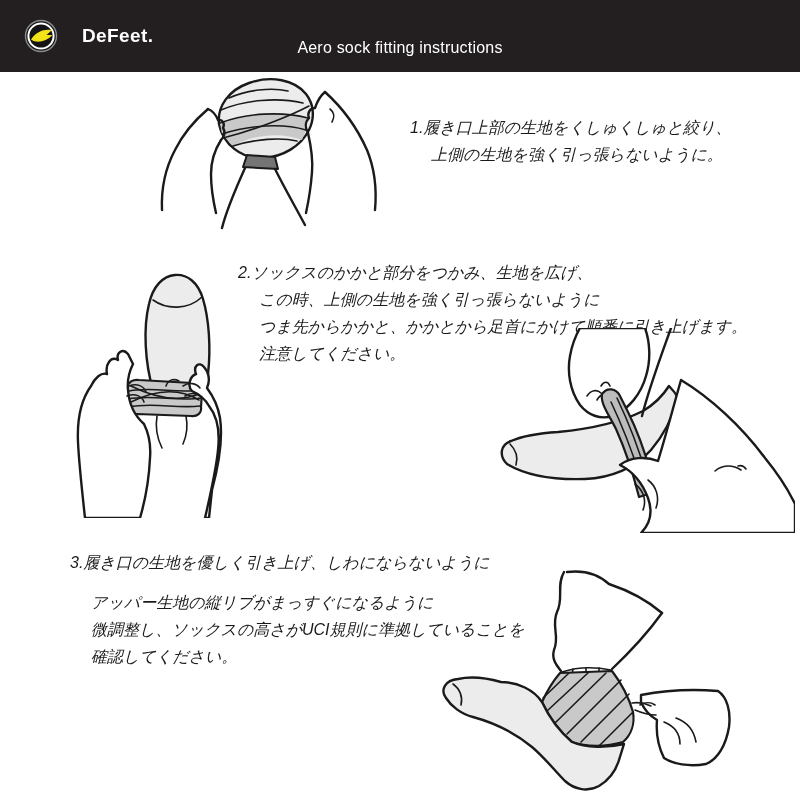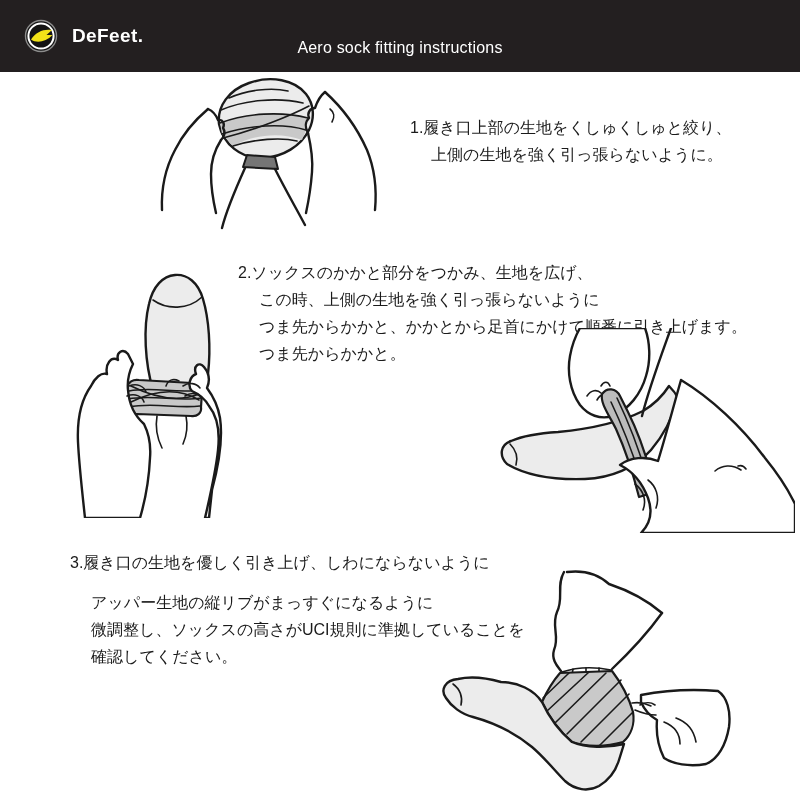--- a/index.html
+++ b/index.html
@@ -1,25 +1,25 @@
 <!DOCTYPE html>
 <html style="--header-bg: #231f20; --header-text: #ffffff; --logo-yellow: #f2e318; --line: #1a1a1a; --fill-light: #ececec; --fill-mid: #c9c9c9; --fill-dark: #757575; --page-bg: #ffffff; --text: #1a1a1a;"><head>
 <meta charset="utf-8">
 <style>
   html,body{margin:0;padding:0;background:#ffffff;}
   .page{position:relative;width:800px;height:800px;background:var(--page-bg,#fff);
         font-family:"Liberation Sans",sans-serif;overflow:hidden;}
   
   .header{position:absolute;top:0;left:0;width:800px;height:72px;background:var(--header-bg,#231f20);}
-  .brand{position:absolute;left:22px;top:0;height:100%;display:flex;align-items:center;gap:12px;}
+  .brand{position:absolute;left:22px;top:0;height:100%;display:flex;align-items:center;gap:22px;}
   .brand-name{color:var(--header-text,#fff);font-size:19px;font-weight:bold;letter-spacing:.4px;}
   .title{position:absolute;left:0;top:12px;width:100%;height:100%;display:flex;align-items:center;
          justify-content:center;color:var(--header-text,#fff);font-size:16px;font-weight:normal;letter-spacing:.2px;}
   
-  .step{position:absolute;color:var(--text,#1a1a1a);font-size:16px;line-height:27px;white-space:nowrap;}
+  .step{position:absolute;color:var(--text,#1a1a1a);font-size:16px;line-height:27px;white-space:nowrap;font-style:italic;}
   .step .cont{padding-left:21px;}
   .step .gap{margin-top:13px;}
   
   .ill{position:absolute;}
   .ln{fill:none;stroke:var(--line,#1a1a1a);stroke-width:2.4;stroke-linecap:round;stroke-linejoin:round;}
   .ln2{fill:none;stroke:var(--line,#1a1a1a);stroke-width:1.6;stroke-linecap:round;stroke-linejoin:round;}
   .fw{fill:#ffffff;stroke:var(--line,#1a1a1a);stroke-width:2.4;stroke-linecap:round;stroke-linejoin:round;}
   .fl{fill:var(--fill-light,#ececec);stroke:var(--line,#1a1a1a);stroke-width:2.4;stroke-linejoin:round;}
   .fm{fill:var(--fill-mid,#c9c9c9);stroke:var(--line,#1a1a1a);stroke-width:2.2;stroke-linejoin:round;}
   .fmns{fill:var(--fill-mid,#c9c9c9);stroke:none;}
@@ -75,21 +75,21 @@
 
   <div class="step" style="left:410px;top:114px">
     <div>1.履き口上部の生地をくしゅくしゅと絞り、</div>
     <div class="cont">上側の生地を強く引っ張らないように。</div>
   </div>
 
   <div class="step" style="left:238px;top:259px">
     <div>2.ソックスのかかと部分をつかみ、生地を広げ、</div>
     <div class="cont">この時、上側の生地を強く引っ張らないように</div>
     <div class="cont">つま先からかかと、かかとから足首にかけて順番に引き上げます。</div>
-    <div class="cont">つま先からかかと。</div>
+    <div class="cont">注意してください。</div>
   </div>
 
   <svg class="ill" style="left:65px;top:268px" width="190" height="250" viewBox="0 0 190 250">
     <g>
       <path class="fl" d="M88,122 C80,95 78,60 84,36 C88,18 98,8 110,7 C122,6 133,14 138,31 C144,51 146,80 143,106 C142,115 140,121 137,126 L90,126 Z"></path>
       <path class="ln2" d="M88,32 C102,42 123,42 137,29"></path>
     </g>
     <g>
       <path class="fm" d="M62,120 C63,114 68,111 74,112 L127,115 C134,114 138,118 137,124 L136,139 C137,145 132,149 126,148 L72,146 C65,147 61,142 62,136 Z"></path>
       <path class="ln2" d="M64,123 C88,118 112,126 135,122"></path>

